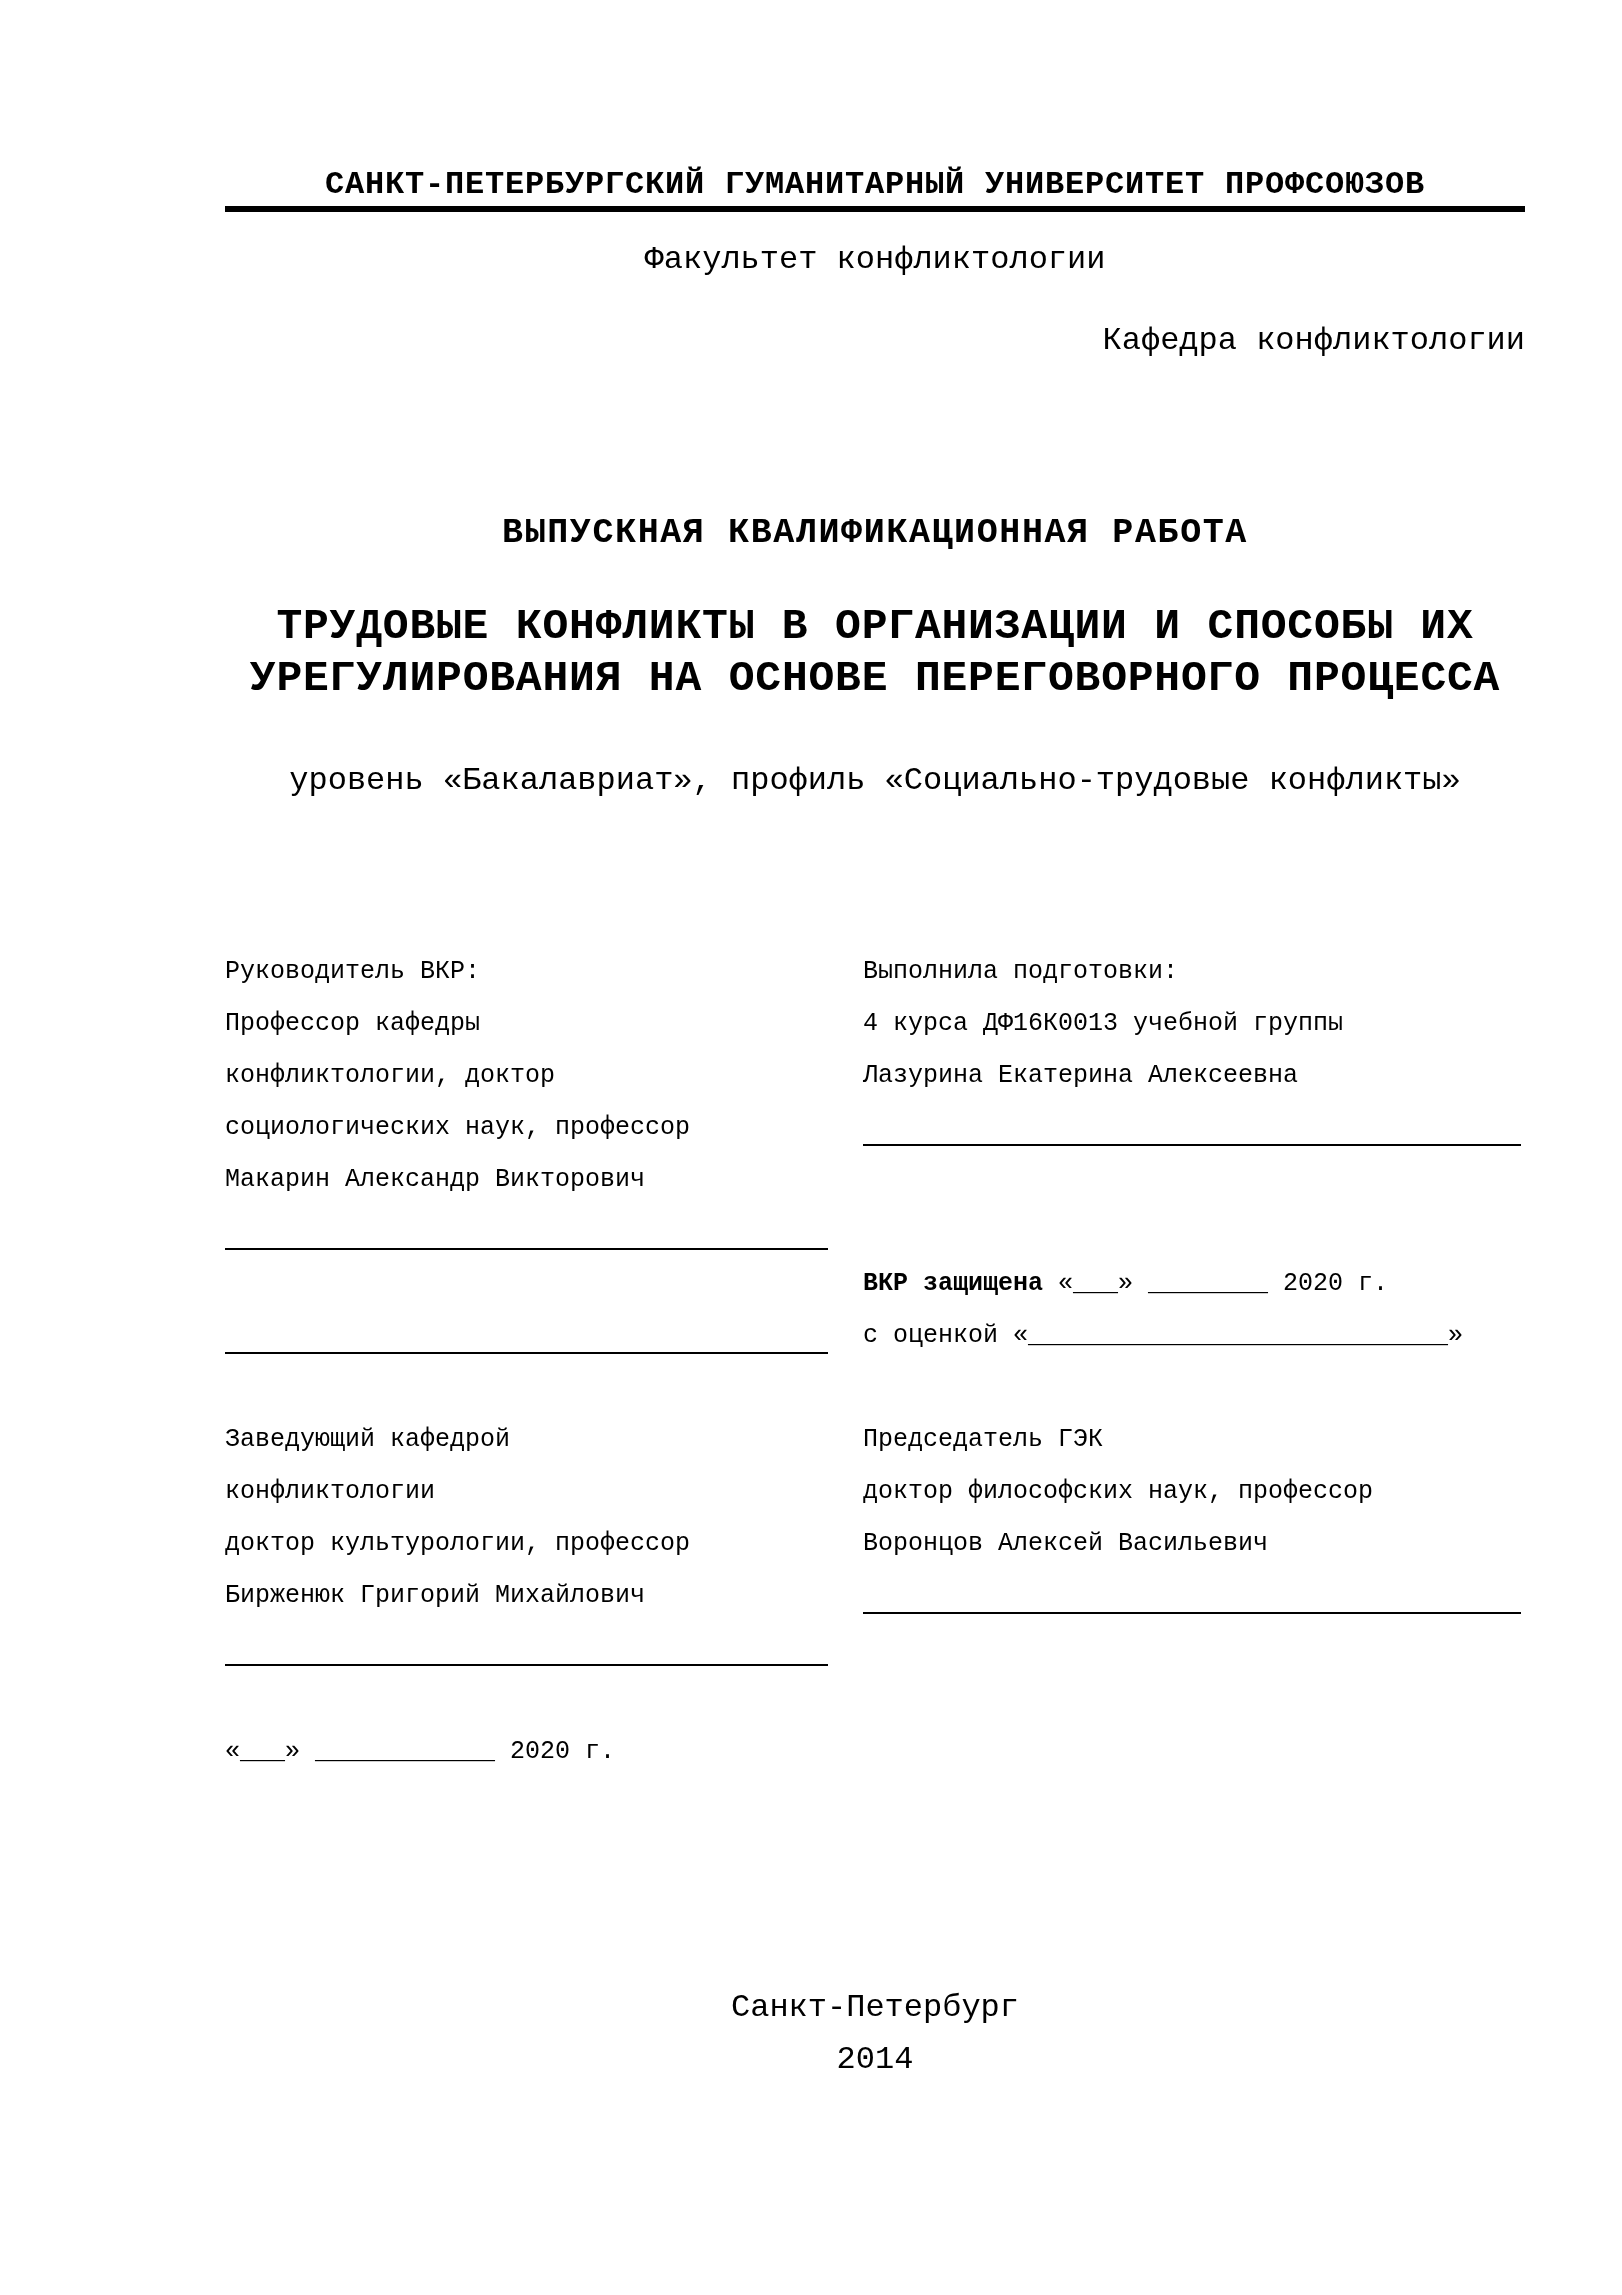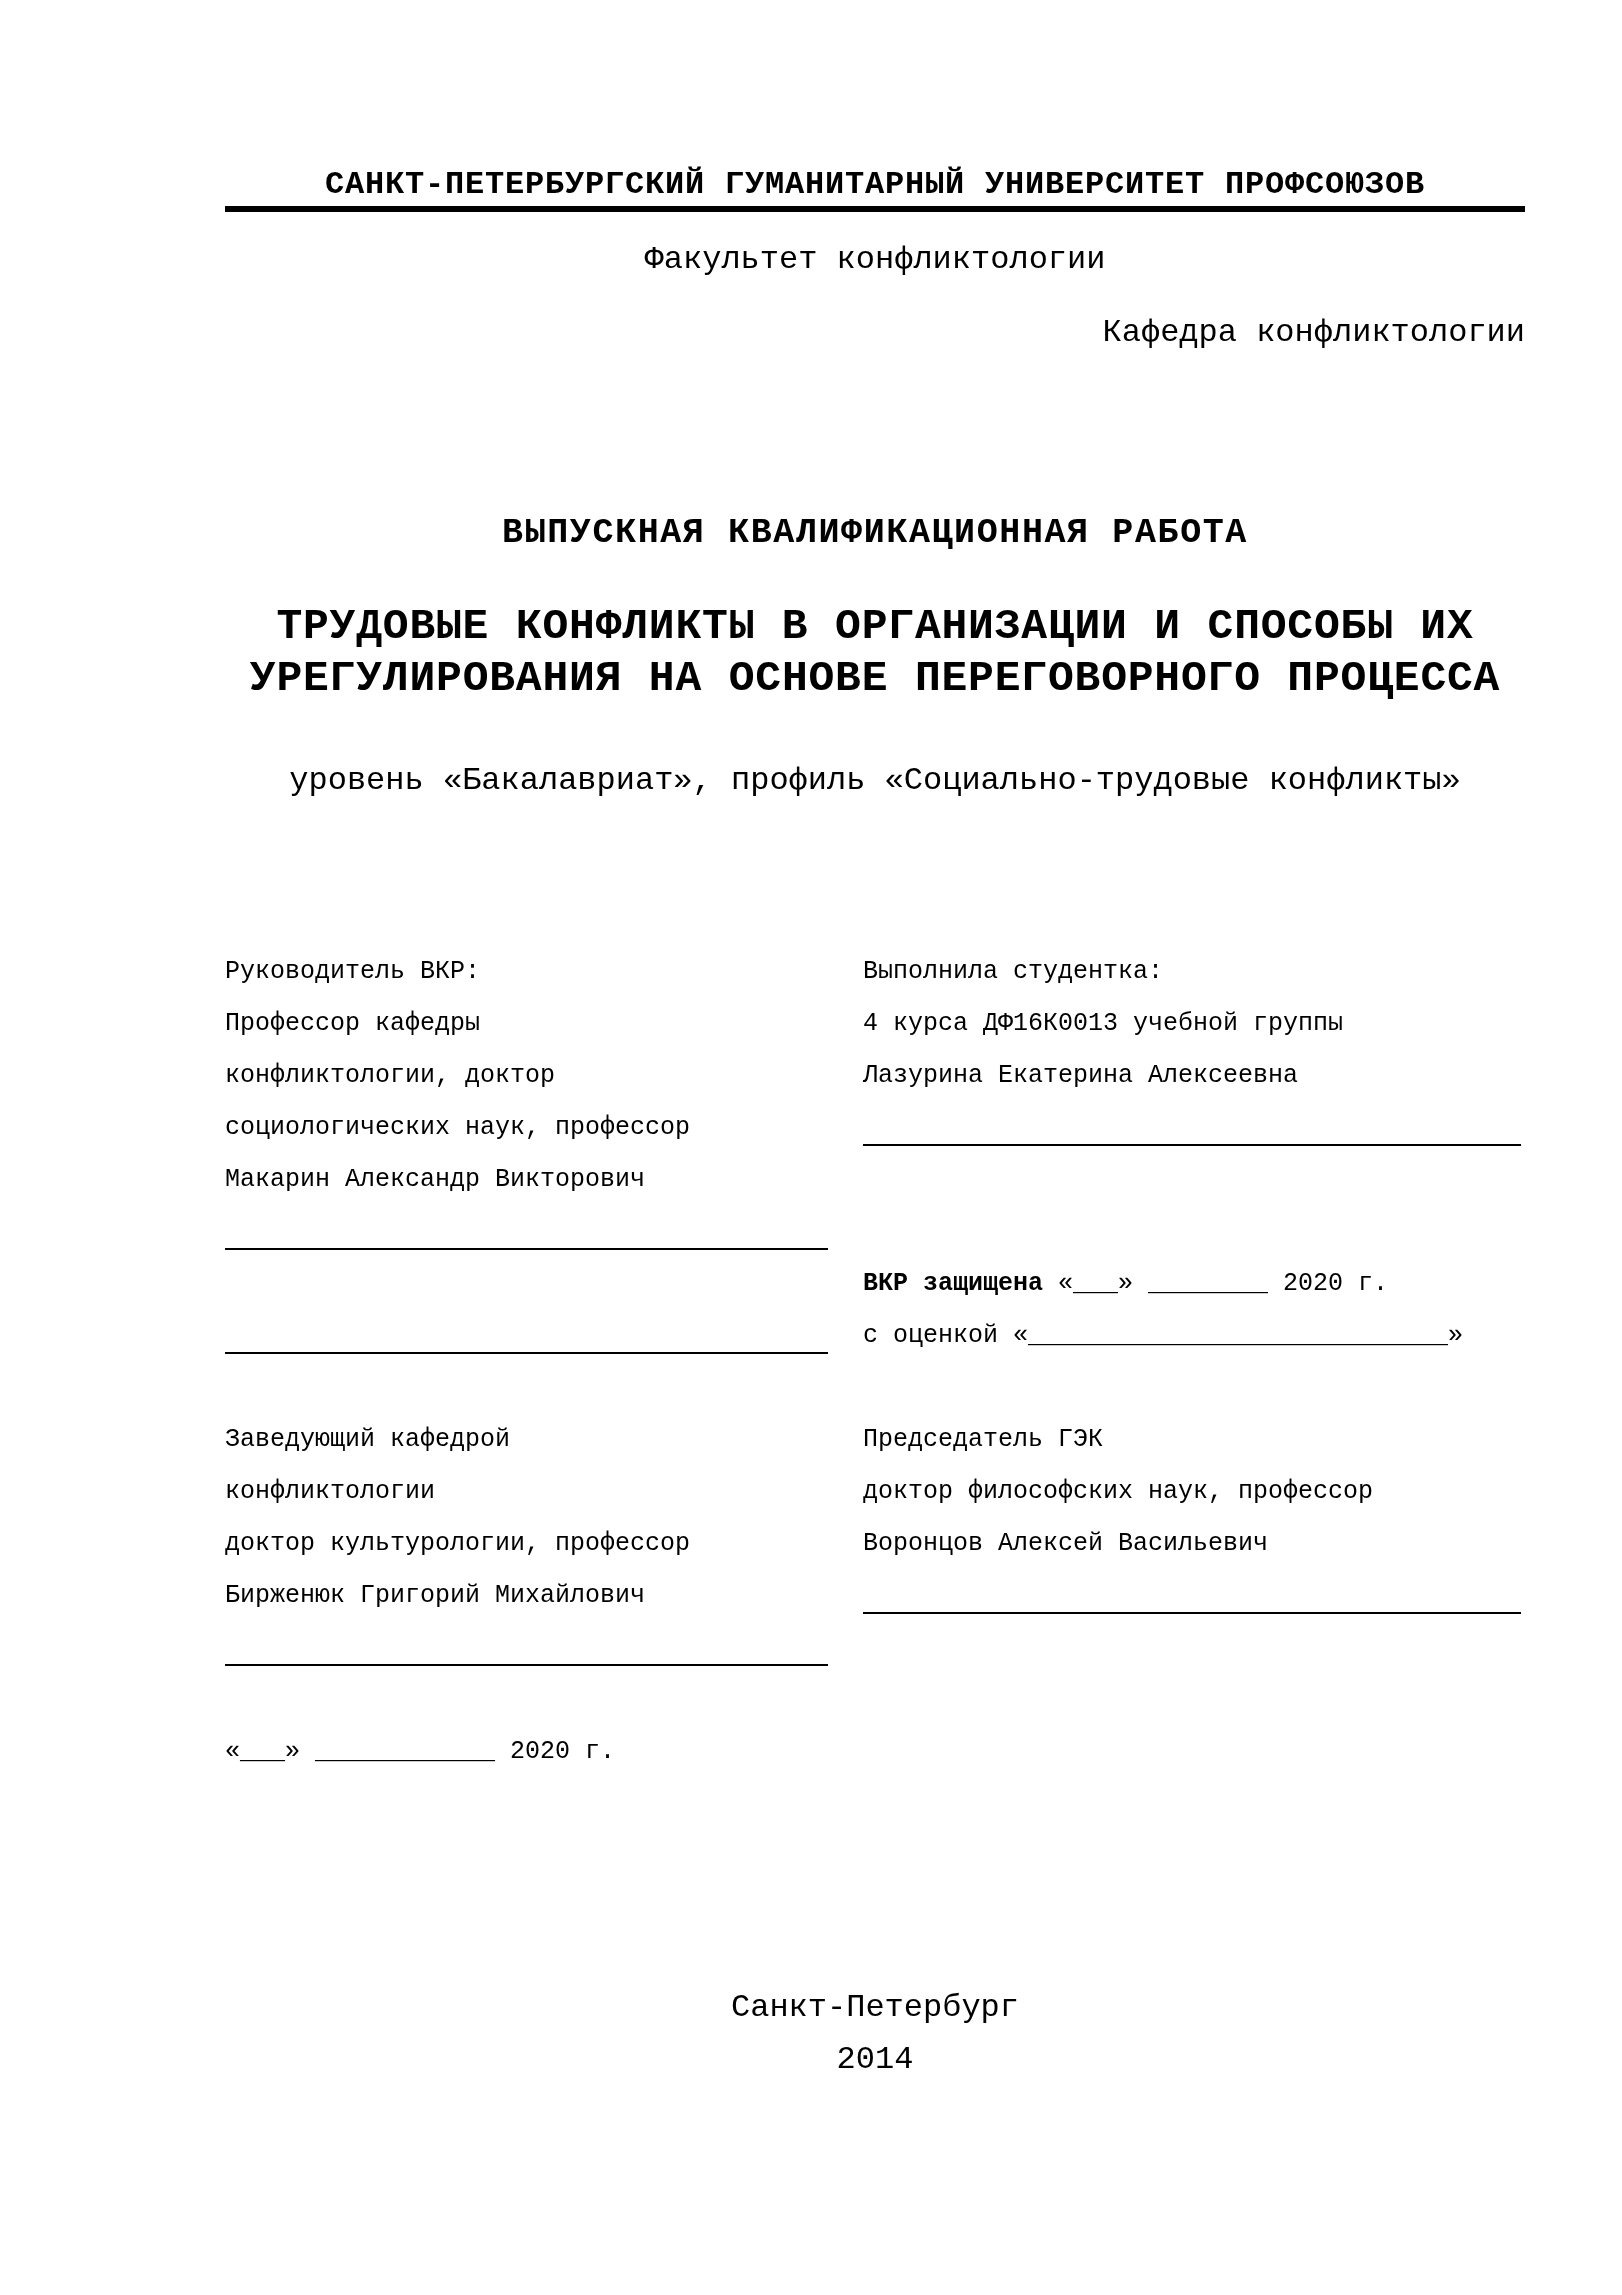--- a/index.html
+++ b/index.html
@@ -12,21 +12,21 @@
   }
   .abs{position:absolute;font-family:Liberation Mono, monospace;}
   .content{left:225px;width:1300px;}
   .org{
     top:166px;text-align:center;
     font-weight:bold;font-size:32px;line-height:38px;letter-spacing:0.8px;
     white-space:nowrap;
   }
   .rule{top:206px;height:5.5px;background:#000;}
   .faculty{top:241px;text-align:center;font-size:32px;line-height:38px;}
-  .dept{top:314px;text-align:right;font-size:32px;line-height:38px;}
+  .dept{top:322px;text-align:right;font-size:32px;line-height:38px;}
   .worktype{
     top:514px;text-align:center;
     font-weight:bold;font-size:35px;line-height:38px;letter-spacing:1.6px;
     white-space:nowrap;
   }
   .title{
     top:601px;text-align:center;
     font-weight:bold;font-size:43px;line-height:52px;letter-spacing:0.8px;
     white-space:nowrap;
   }
@@ -93,21 +93,21 @@
         <div class="line">конфликтологии</div>
         <div class="line">доктор культурологии, профессор</div>
         <div class="line">Бирженюк Григорий Михайлович</div>
         <div class="line">
           <span class="sig-line"></span>
         </div>
         <div class="line">&nbsp;</div>
         <div class="line">«___» ____________ 2020 г.</div>
       </div>
     <div class="col col-right" id="right-col">
-        <div class="line">Выполнила студентка:</div>
+        <div class="line">Выполнила подготовки:</div>
         <div class="line">4 курса ДФ16К0013 учебной группы</div>
         <div class="line">Лазурина Екатерина Алексеевна</div>
         <div class="line">
           <span class="sig-line"></span>
         </div>
         <div class="line">&nbsp;</div>
         <div class="line">&nbsp;</div>
         <div class="line"><b>ВКР защищена</b> «___» ________ 2020 г.</div>
         <div class="line">с оценкой «____________________________»</div>
         <div class="line">&nbsp;</div>

